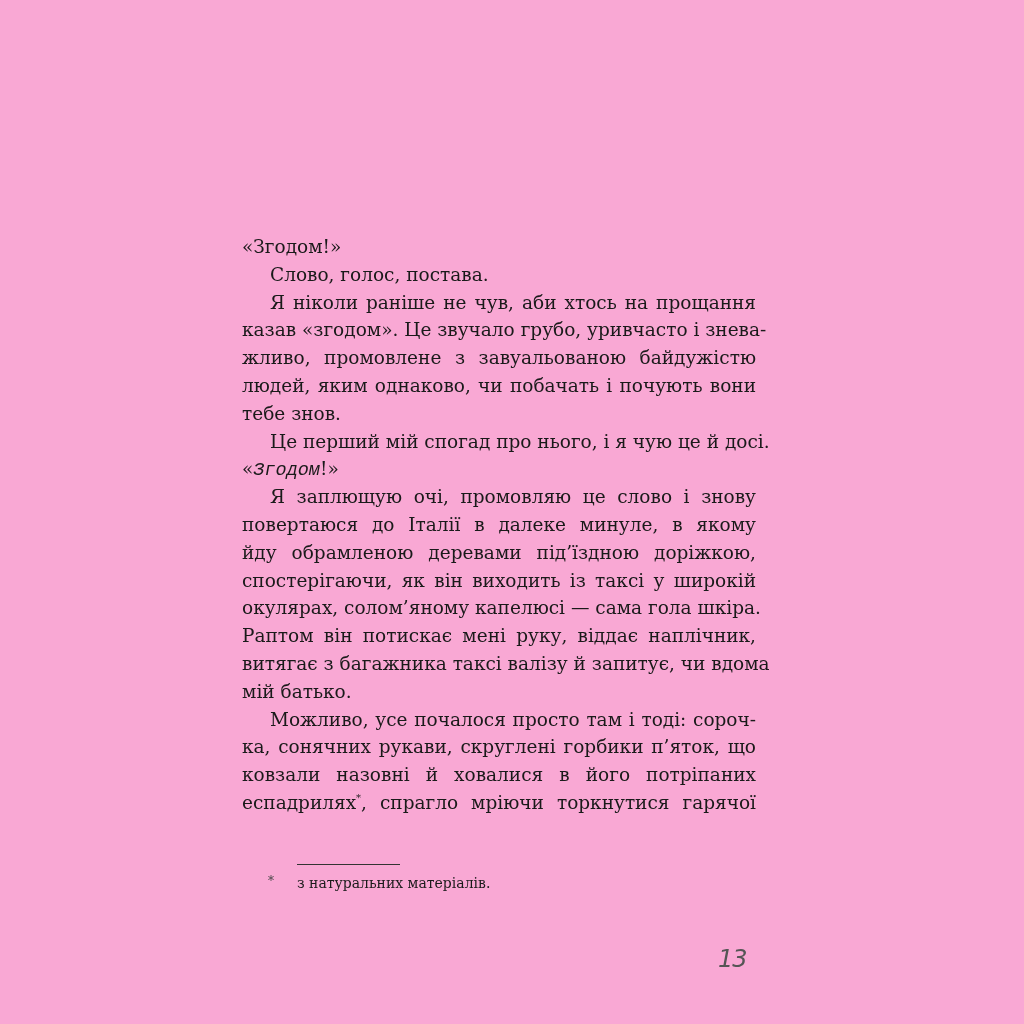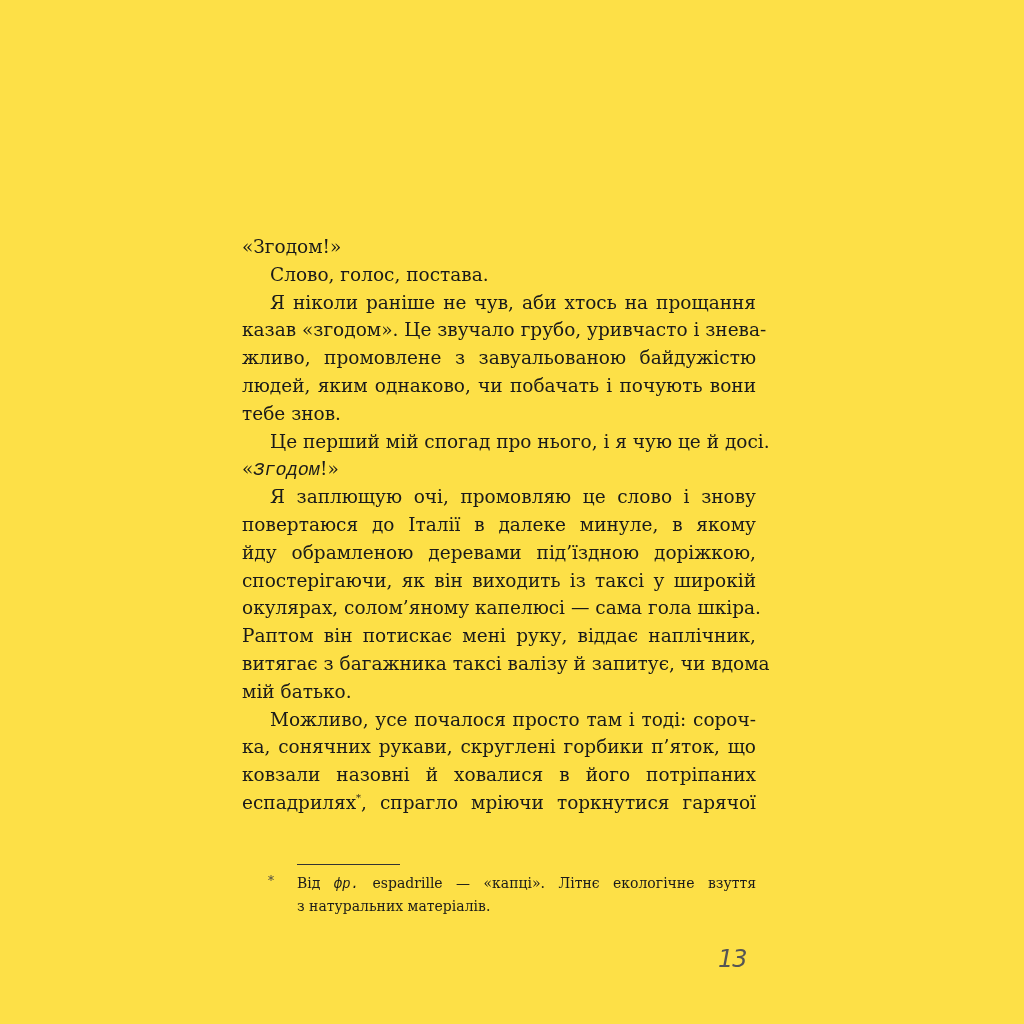--- a/index.html
+++ b/index.html
@@ -1,17 +1,17 @@
 <!DOCTYPE html>
 <html><head>
 <meta charset="utf-8">
 <style>
   html, body { margin: 0; padding: 0; background: #ffffff; }
   body { width: 1024px; height: 1024px; position: relative; overflow: hidden; }
-  .page { position: absolute; left: 0; top: 0; width: 1024px; height: 1024px; background: #fde047; }
+  .page { position: absolute; left: 0; top: 0; width: 1024px; height: 1024px; background: #f9a8d4; }
   .textblock {
     position: absolute; left: 242px; top: 233px; width: 514px;
     font-family: "DejaVu Serif", "Liberation Serif", serif;
     font-size: 18.5px; line-height: 27.8px; color: #1a1a1a;
     text-align: justify;
   }
   .line { display: block; height: 27.8px; white-space: nowrap; text-align: justify; text-align-last: justify; }
   .line.last { text-align-last: left; }
   .line.indent { padding-left: 28px; }
   em { font-style: italic; font-family: Liberation Mono, monospace; }
@@ -59,19 +59,18 @@
     <span class="line">ка, сонячних рукави, скруглені горбики п’яток, що</span>
     <span class="line">ковзали назовні й ховалися в його потріпаних</span>
     <span class="line"><span>еспадрилях</span><sup>*</sup><span>, спрагло мріючи торкнутися гарячої</span></span>
   </div>
 
   <div class="fn-rule"></div>
 
   <div class="footnote">
     <span class="fn-mark">*</span>
     <div class="fn-body">
-      <span class="fn-line"><span>Від </span><em>фр.</em><span> espadrille — «капці». Літнє екологічне взуття</span></span>
       <span class="fn-line last">з натуральних матеріалів.</span>
     </div>
   </div>
 
   <div class="pagenum">13</div>
 </div>
 
 </body></html>

